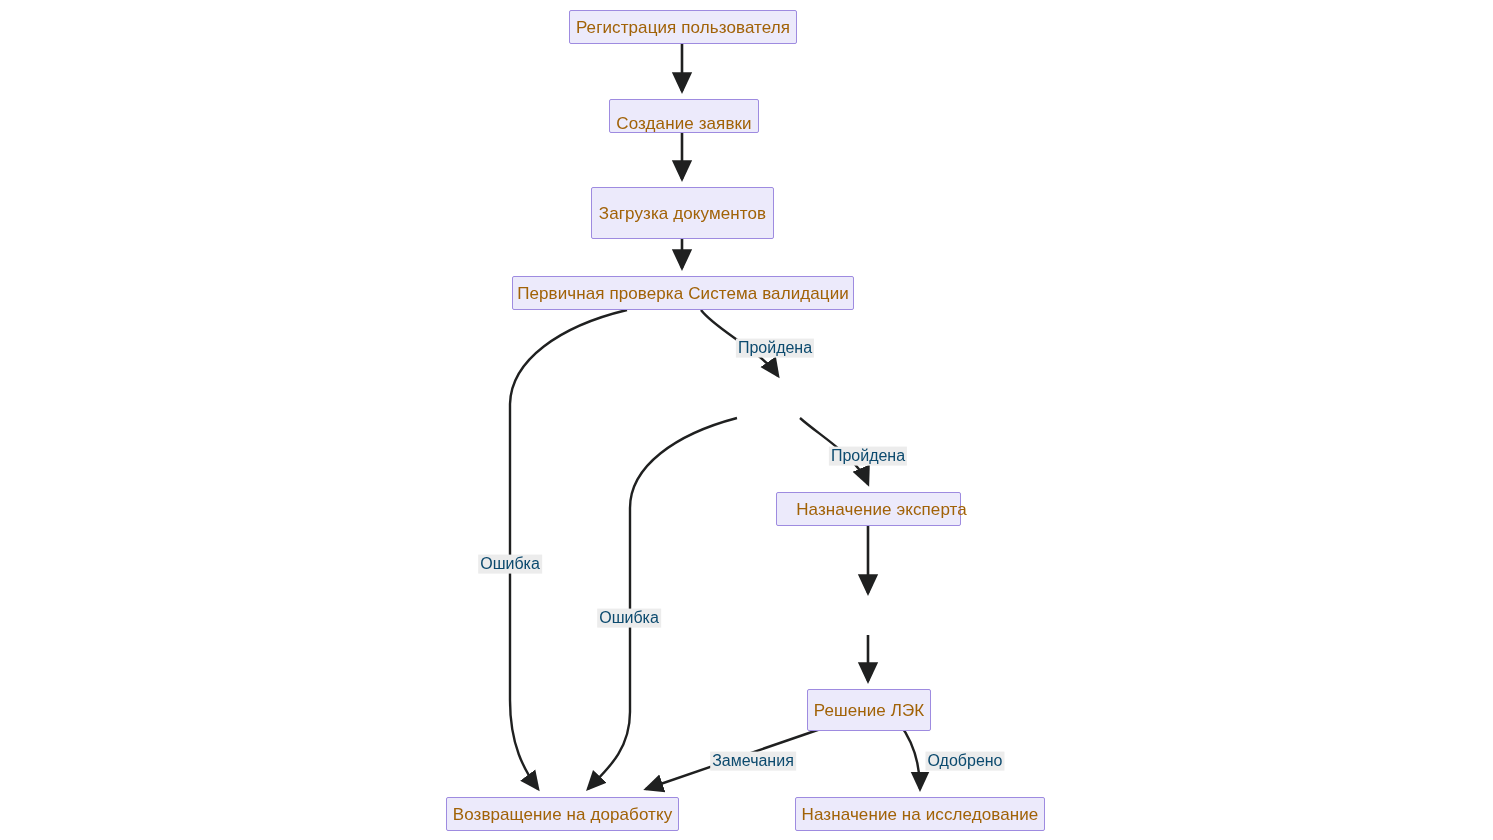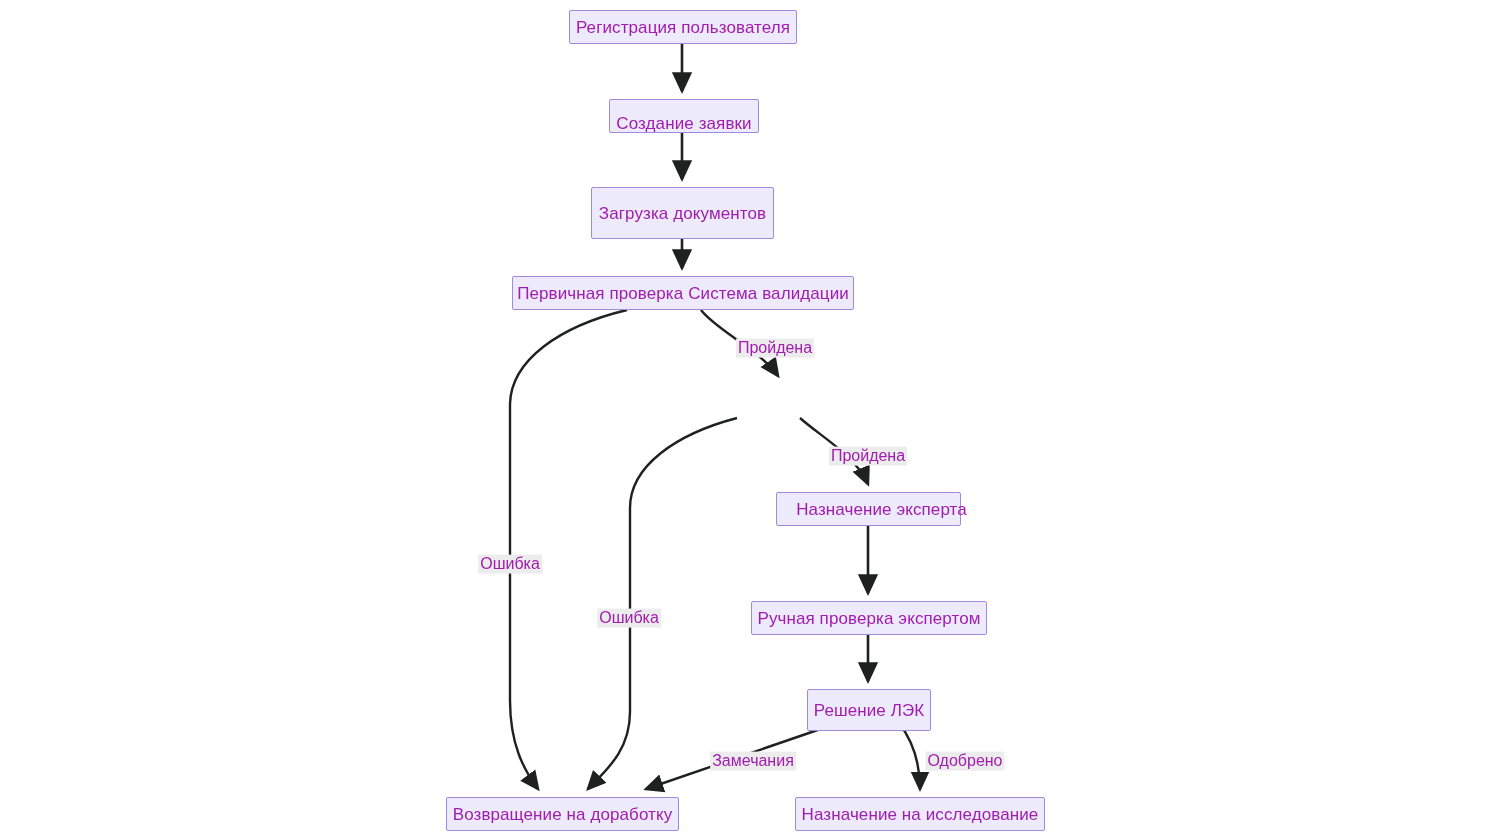--- a/index.html
+++ b/index.html
@@ -29,34 +29,34 @@
   }
   .node {
     position: absolute;
     box-sizing: border-box;
     background: #ECEAFB;
     border: 1px solid #9E8BE0;
     border-radius: 2px;
     display: flex;
     align-items: center;
     justify-content: center;
-    color: #a21caf;
+    color: #a16207;
     font-size: 17px;
     line-height: 1;
     white-space: nowrap;
     letter-spacing: 0.1px;
   }
   .node-label {
     display: block;
     padding: 0 9px;
   }
   .edge-label {
     position: absolute;
     background: #ECECEC;
-    color: #a21caf;
+    color: #0c4a6e;
     font-size: 16px;
     line-height: 1.05;
     white-space: nowrap;
     padding: 1px 2px;
     transform: translate(-50%, -50%);
   }
 </style>
 </head>
 <body>
 
@@ -106,23 +106,20 @@
 
   <div class="node" style="left:512px; top:276px; width:342px; height:34px;">
     <span class="node-label">Первичная проверка Система валидации</span>
   </div>
 
 
   <div class="node" style="left:776px; top:492px; width:185px; height:34px;padding-left:26px;">
     <span class="node-label">Назначение эксперта</span>
   </div>
 
-  <div class="node" style="left:751px; top:601px; width:236px; height:34px;">
-    <span class="node-label">Ручная проверка экспертом</span>
-  </div>
 
   <div class="node" style="left:807px; top:689px; width:124px; height:42px;">
     <span class="node-label">Решение ЛЭК</span>
   </div>
 
   <div class="node" style="left:446px; top:797px; width:233px; height:34px;">
     <span class="node-label">Возвращение на доработку</span>
   </div>
 
   <div class="node" style="left:795px; top:797px; width:250px; height:34px;">

